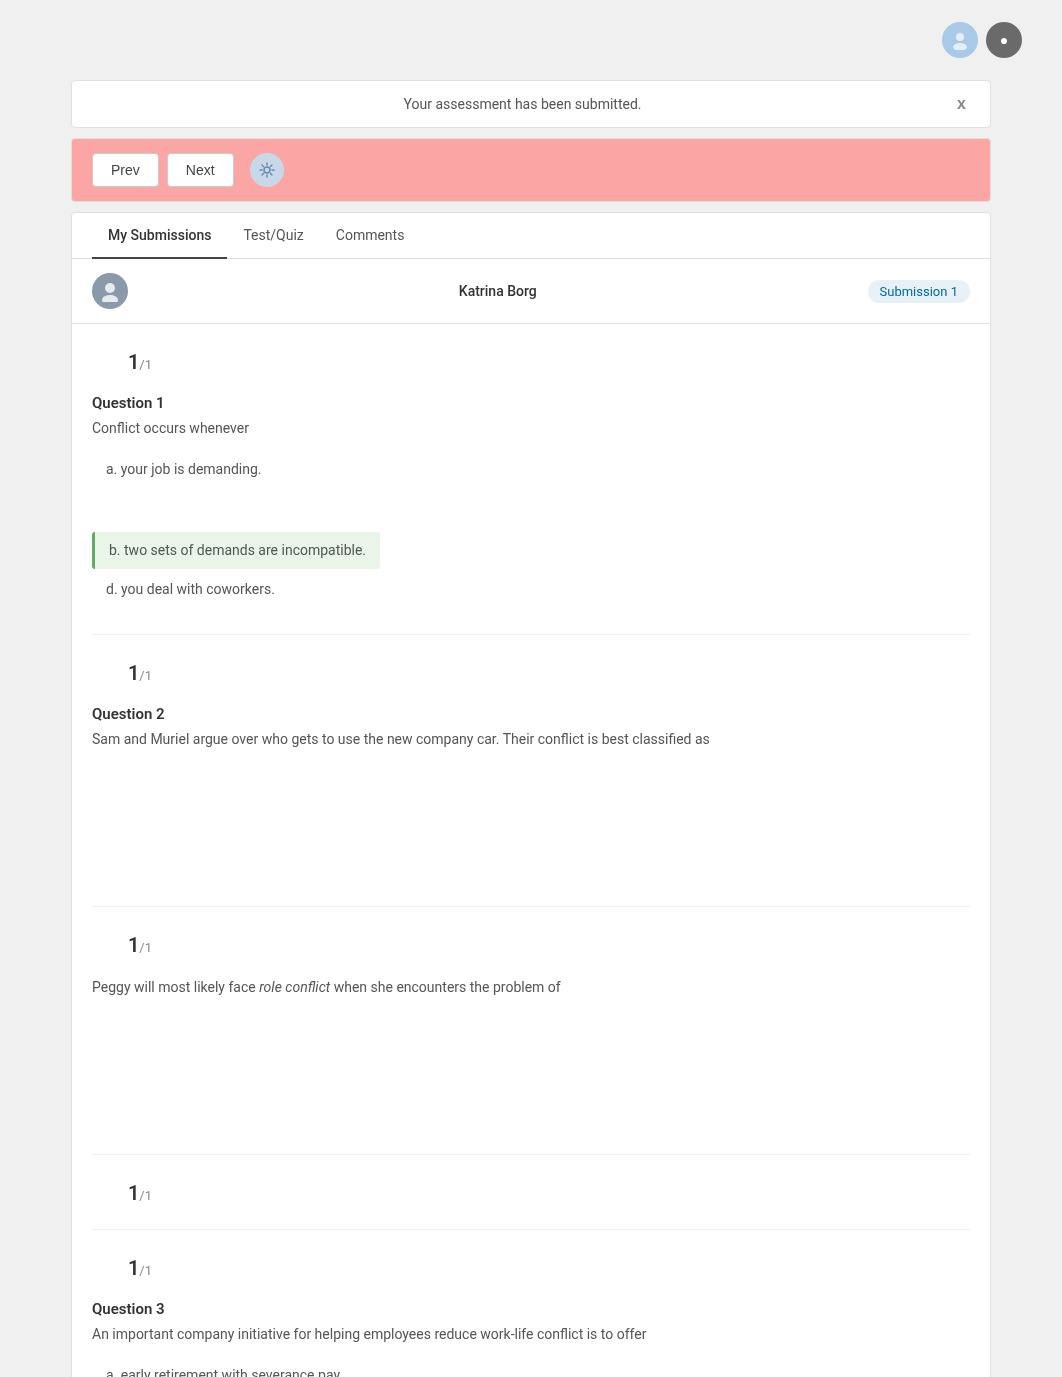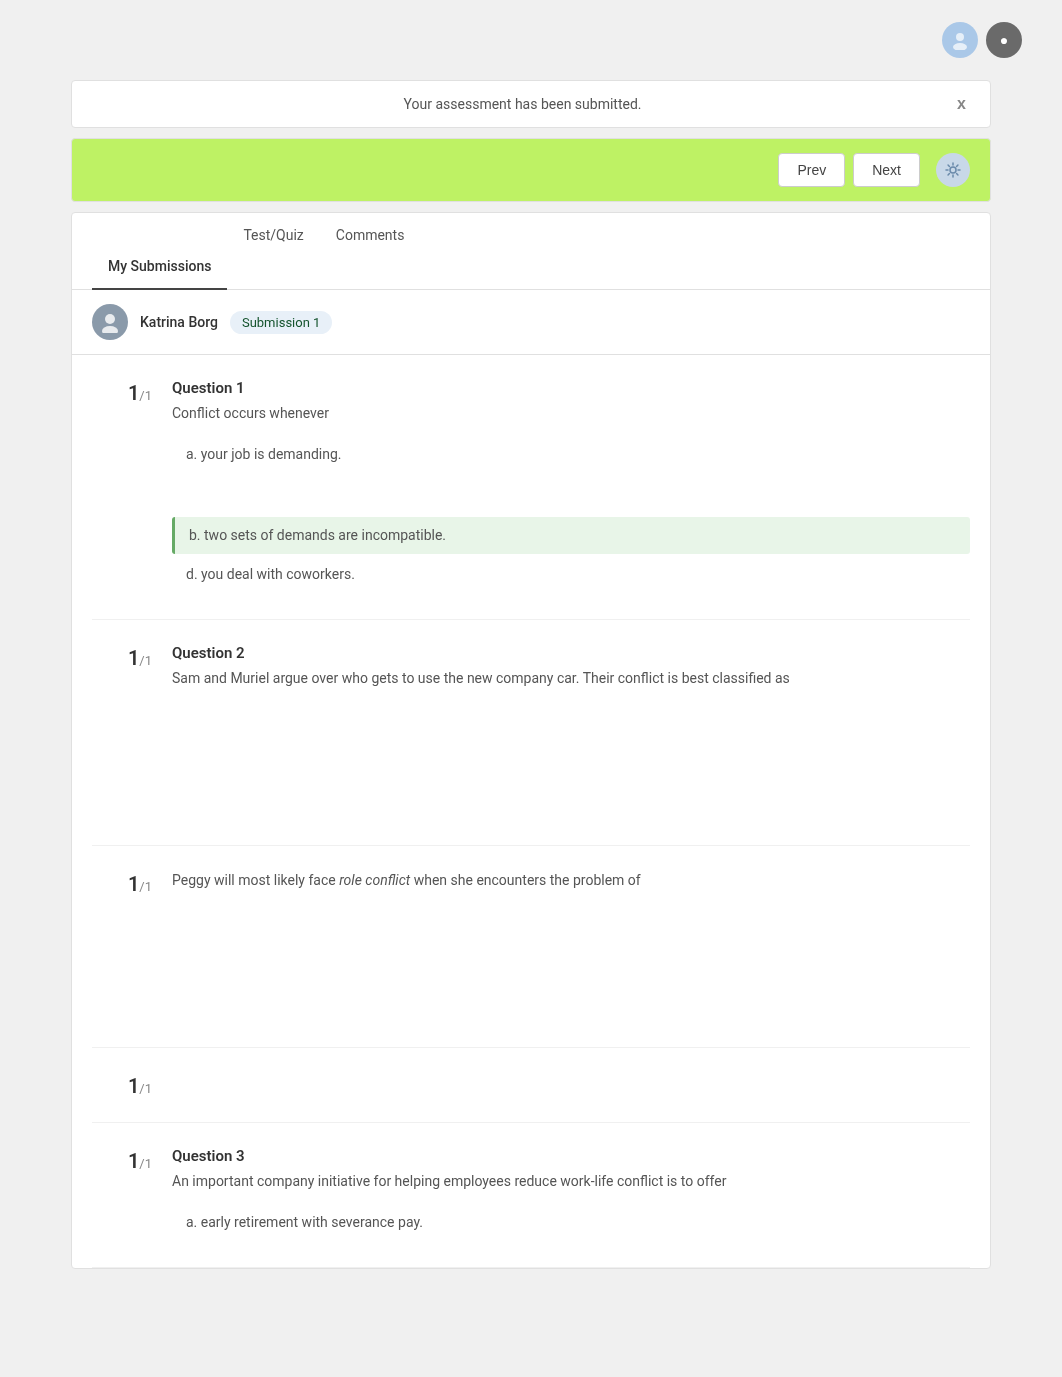--- a/index.html
+++ b/index.html
@@ -71,27 +71,26 @@
       background: none;
       border: none;
       cursor: pointer;
       font-size: 16px;
       color: #888;
       font-weight: bold;
       padding: 0 4px;
     }
 
     .nav-bar {
-      background: #bef264;
+      background: #fca5a5;
       border: 1px solid #e0e0e0;
       border-radius: 4px;
       padding: 14px 20px;
       display: flex;
       align-items: center;
-      justify-content: flex-end;
       margin-bottom: 10px;
       gap: 8px;
     }
 
     .nav-btn {
       background: white;
       border: 1px solid #ccc;
       border-radius: 4px;
       padding: 8px 18px;
       cursor: pointer;
@@ -129,29 +128,29 @@
       font-size: 14px;
       color: #555;
       border-bottom: 2px solid transparent;
       margin-bottom: -1px;
     }
 
     .tab.active {
       color: #333;
       border-bottom: 2px solid #444;
       font-weight: 500;
-      margin-top: 31px;
     }
 
     .submission-header {
       display: flex;
       align-items: center;
       padding: 14px 20px;
       border-bottom: 1px solid #e0e0e0;
       gap: 12px;
+      justify-content: space-between;
     }
 
     .user-avatar {
       width: 36px;
       height: 36px;
       border-radius: 50%;
       background: #8a9aaa;
       display: flex;
       align-items: center;
       justify-content: center;
@@ -164,33 +163,34 @@
       font-size: 14px;
       color: #333;
       font-weight: 500;
     }
 
     .submission-label {
       background: #e8f0f8;
       border-radius: 12px;
       padding: 4px 12px;
       font-size: 13px;
-      color: #14532d;
+      color: #0369a1;
     }
 
     .questions-list {
       padding: 0 20px;
     }
 
     .question-row {
       display: flex;
       padding: 24px 0;
       border-bottom: 1px solid #f0f0f0;
       gap: 20px;
       align-items: flex-start;
+      flex-direction: column;
     }
 
     .question-score {
       min-width: 60px;
       text-align: right;
       padding-top: 2px;
     }
 
     .score-num {
       font-size: 20px;

